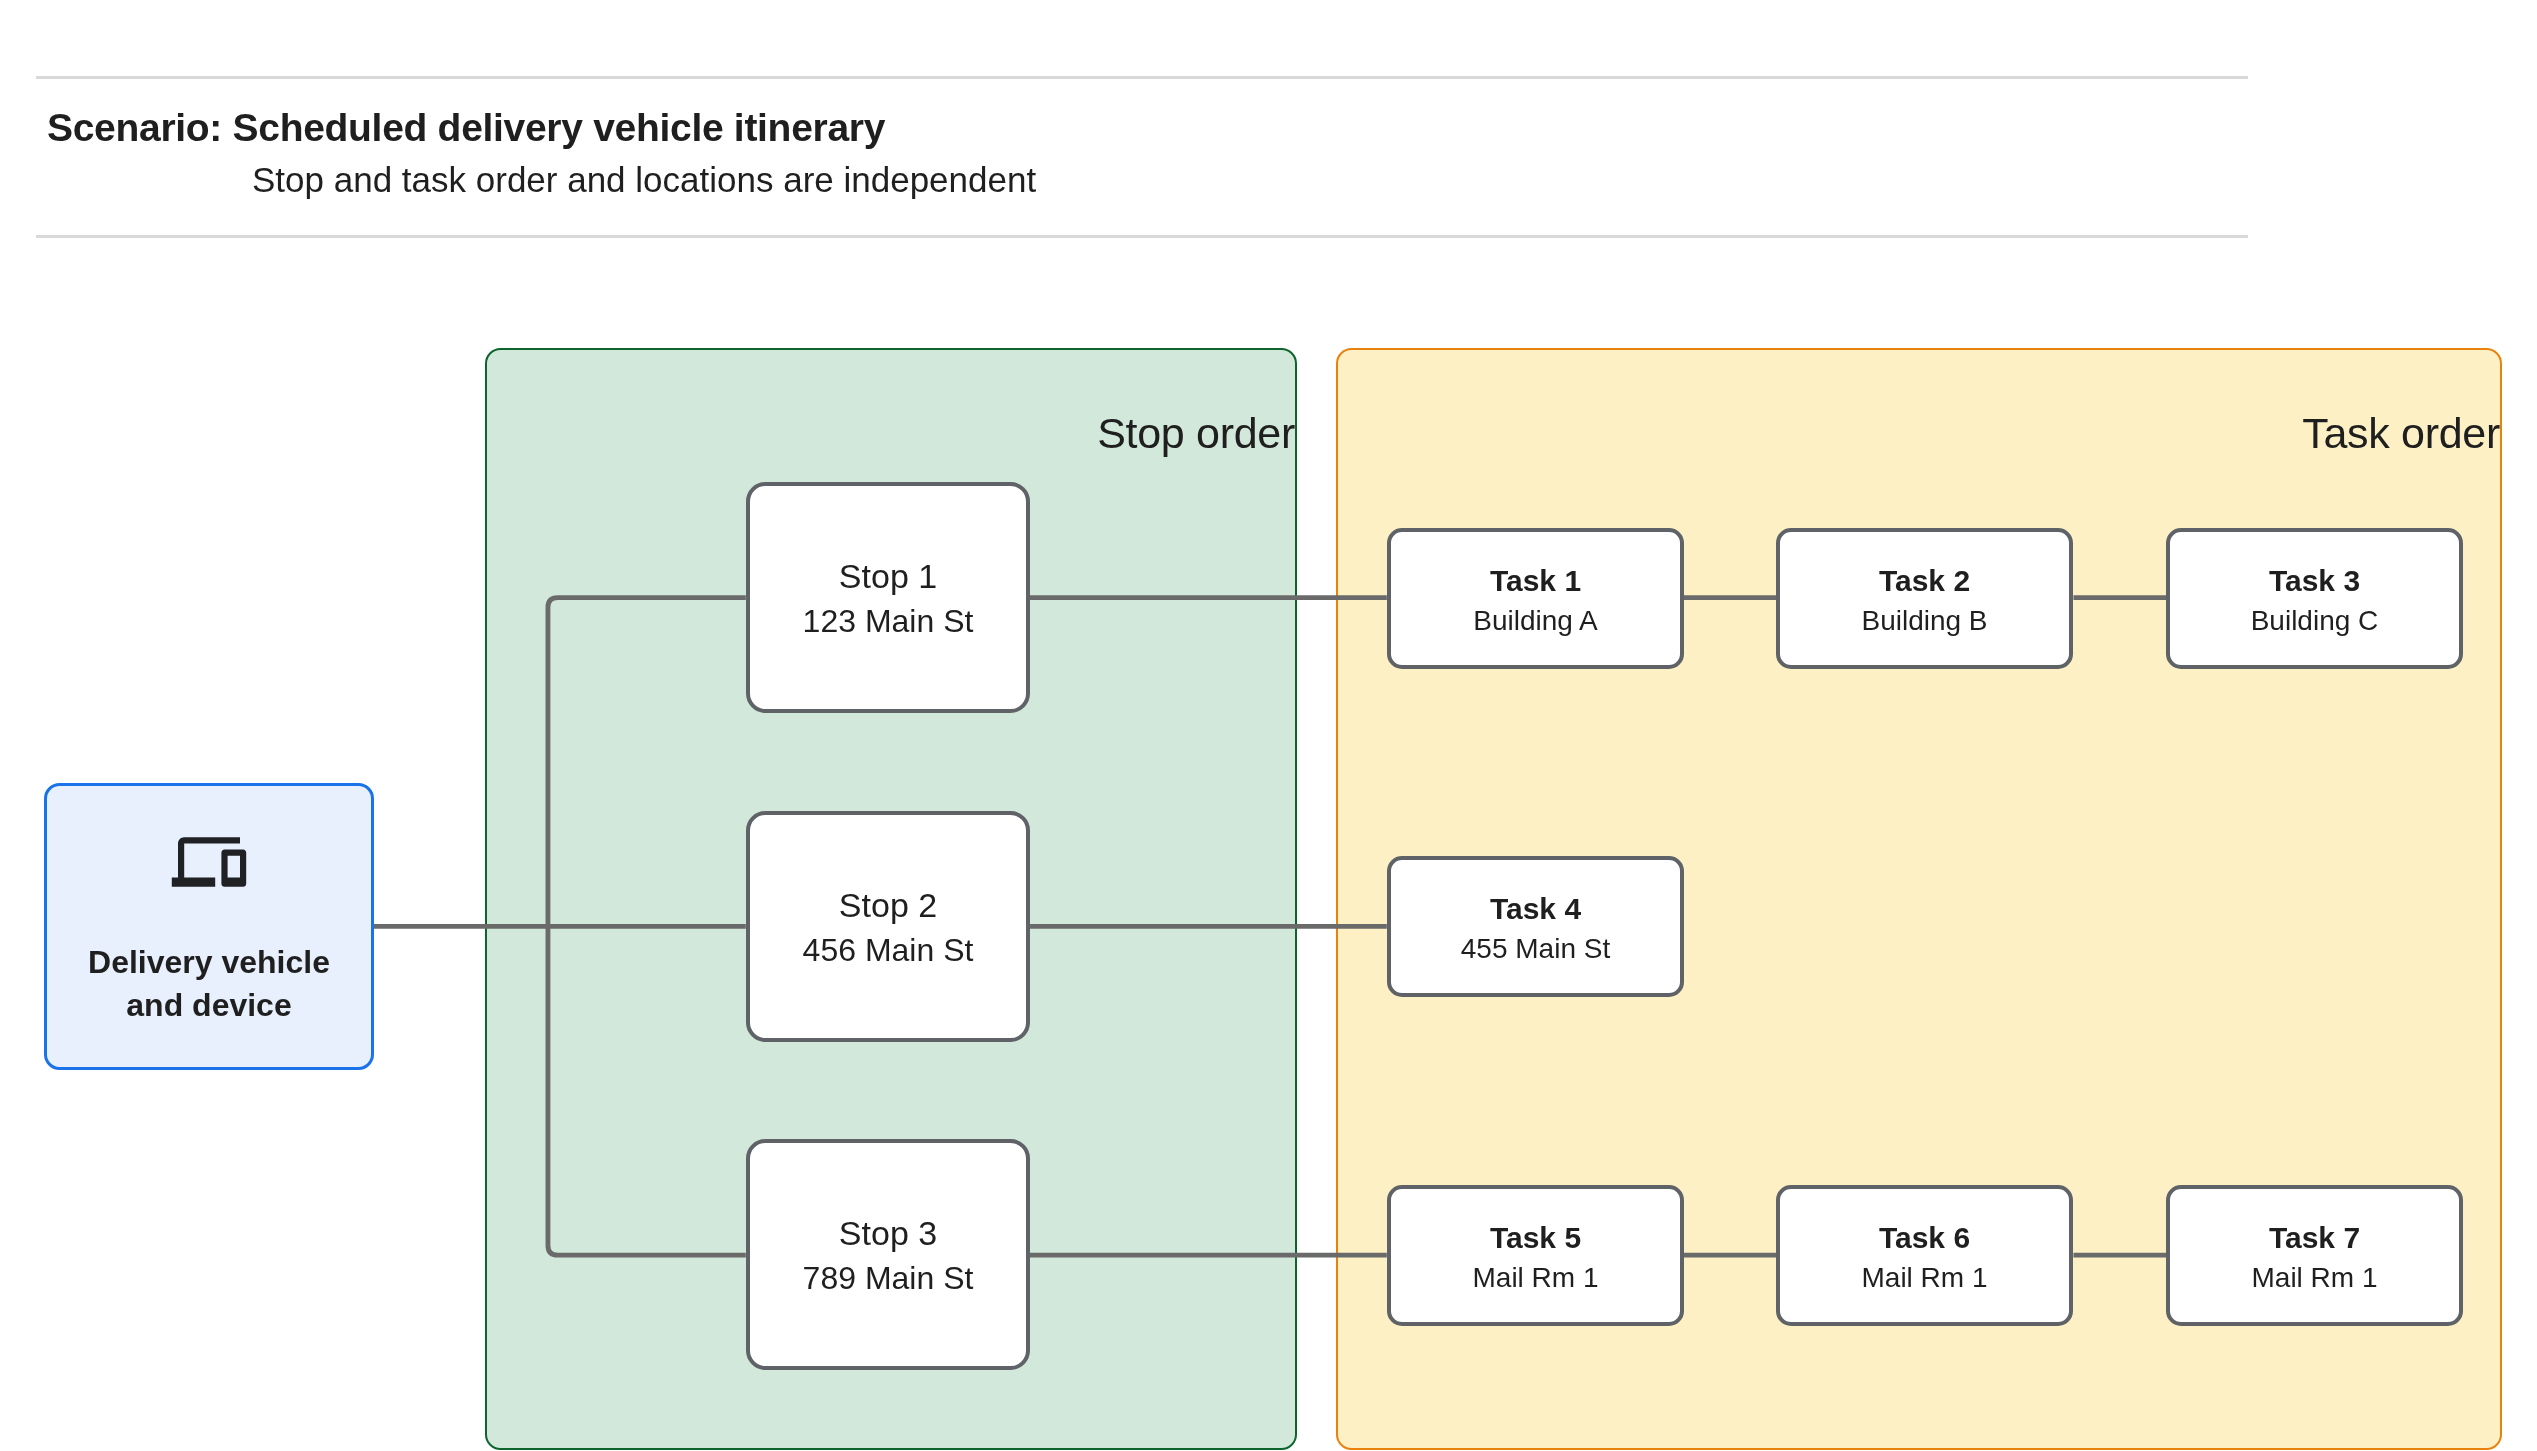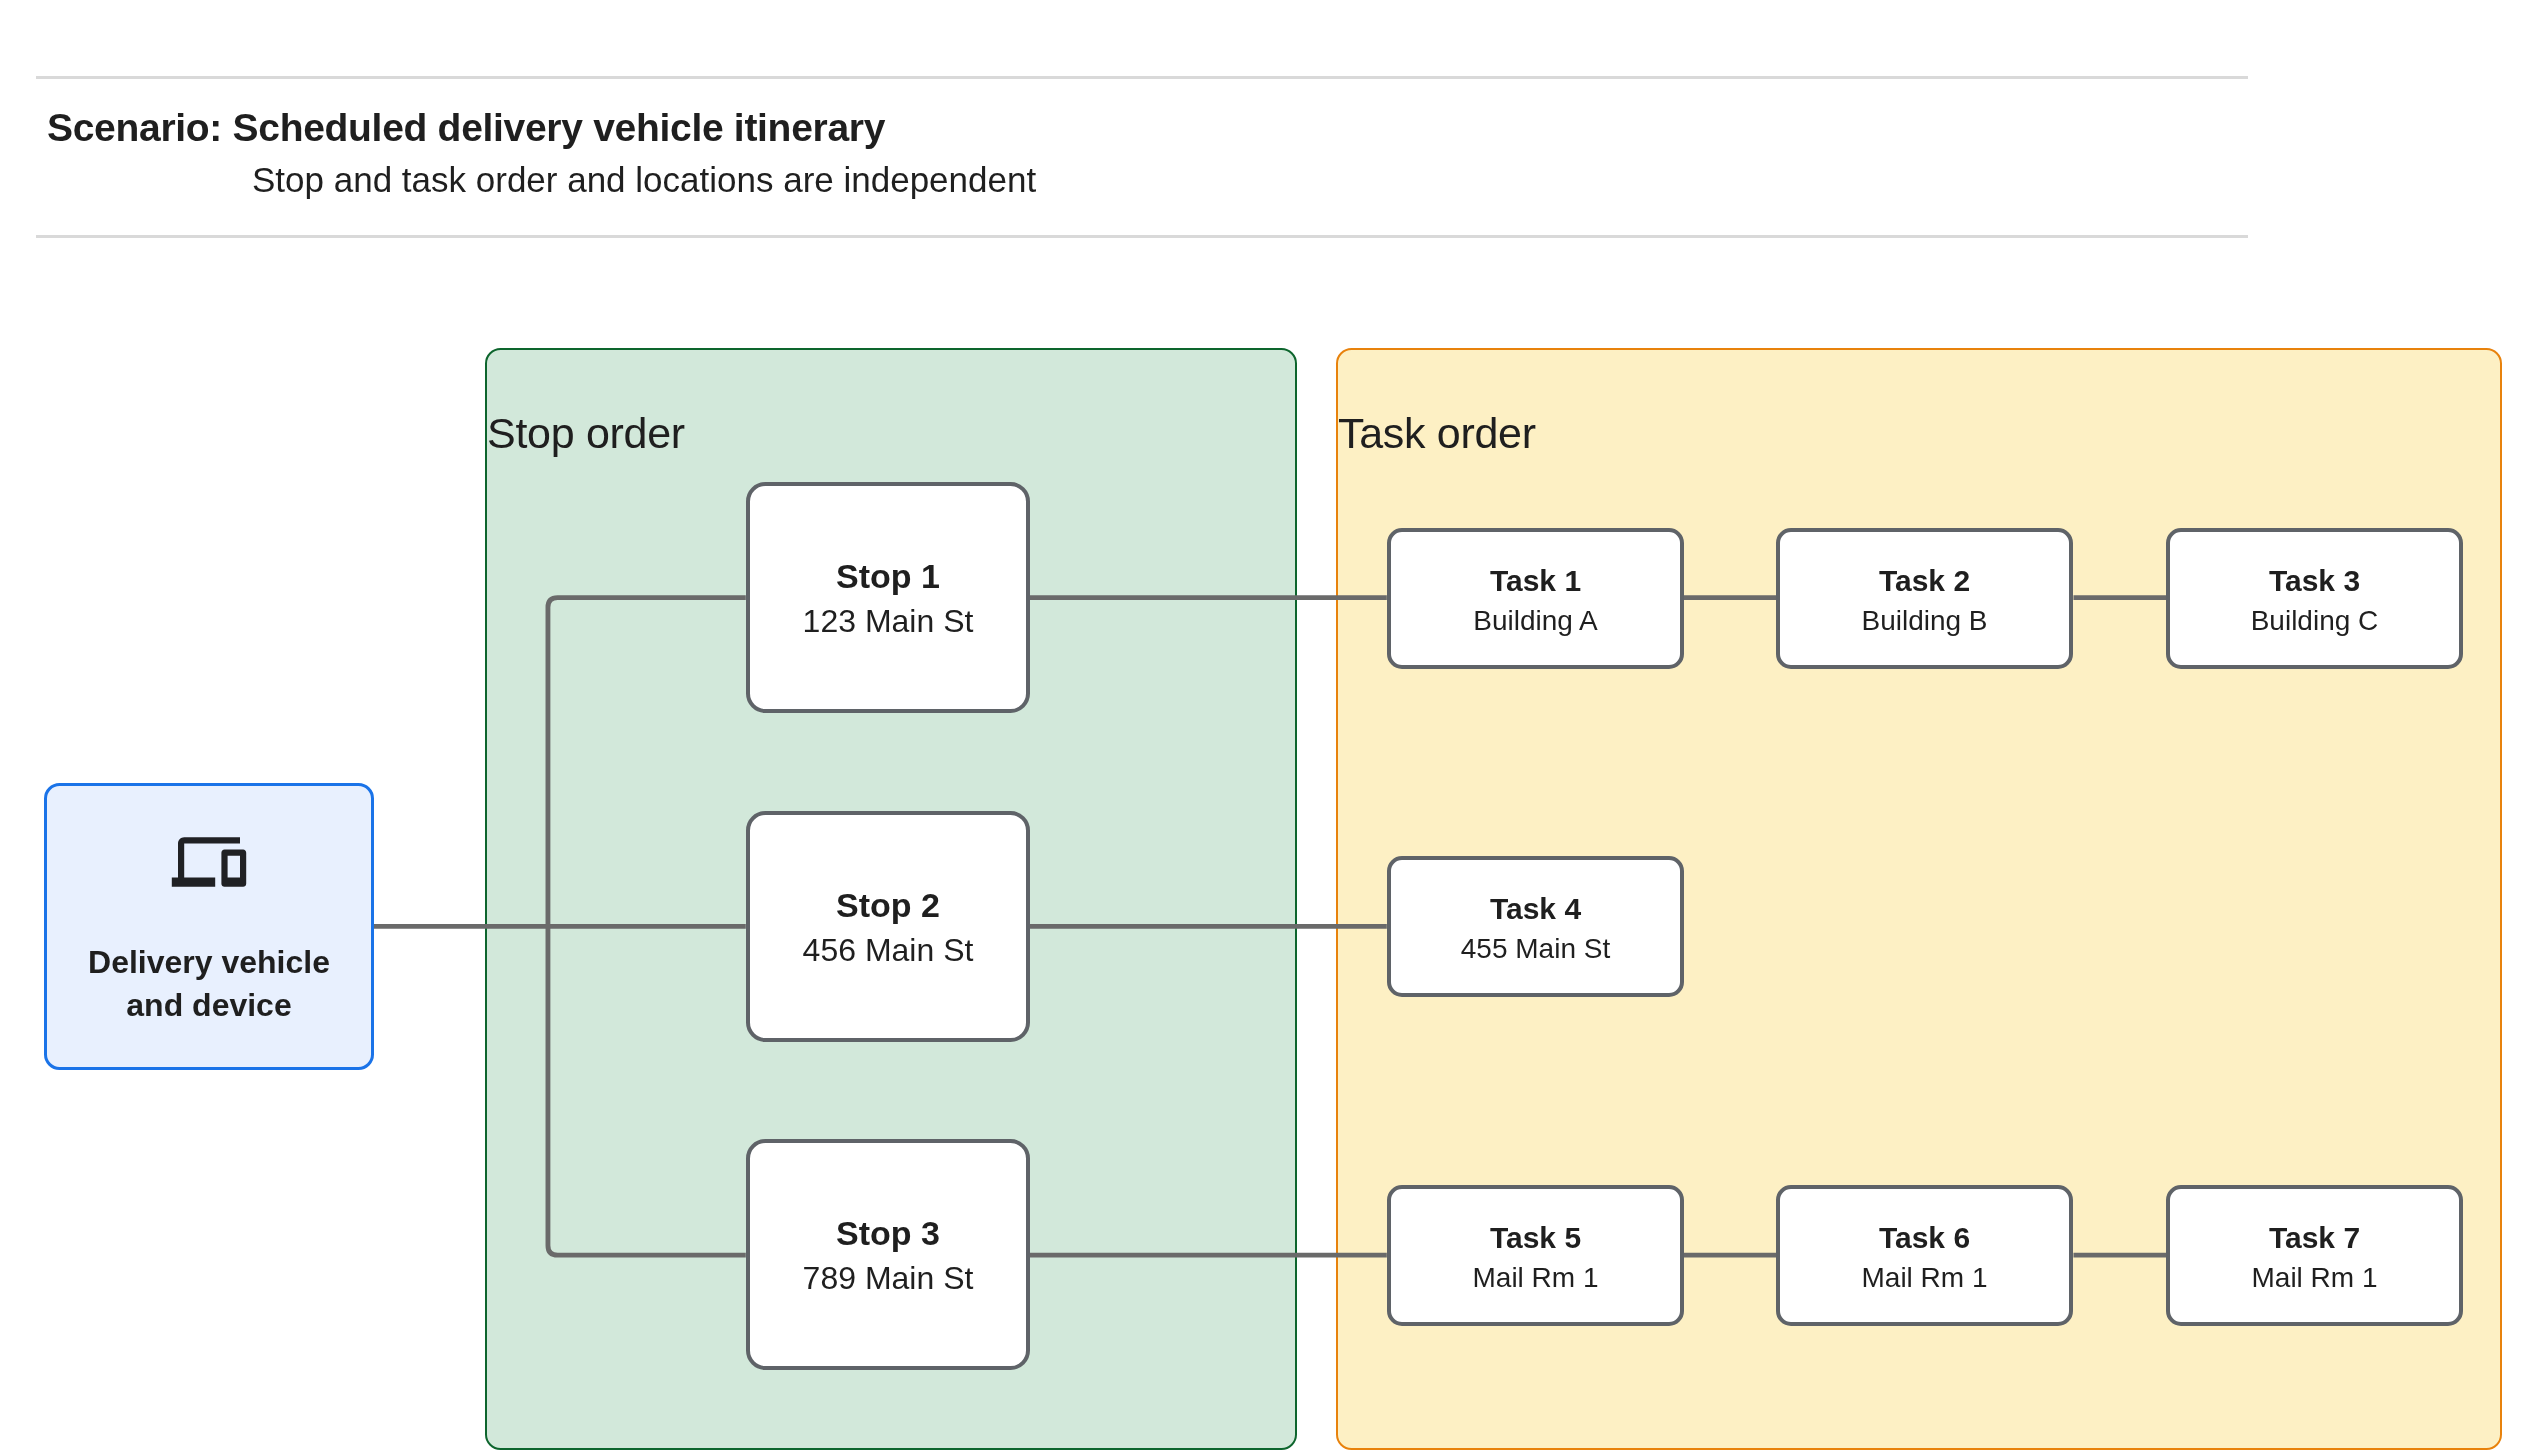--- a/index.html
+++ b/index.html
@@ -23,34 +23,34 @@
   }
   .rule{position:absolute;left:36px;width:2212px;height:2.9px;background:var(--divider)}
   .rule-top{top:40px}
   .rule-bottom{top:199px}
   .title{position:absolute;left:47px;top:70px;font-size:39px;font-weight:700;white-space:nowrap;letter-spacing:-0.3px}
   .subtitle{position:absolute;left:252px;top:124px;font-size:35px;font-weight:400;white-space:nowrap}
 
   .panel{position:absolute;top:312px;height:1102px;border-radius:15.5px;border:2.9px solid}
   .stop-panel{left:485px;width:812px;background:var(--stop-panel-fill);border-color:var(--stop-panel-border)}
   .task-panel{left:1336px;width:1166px;background:var(--task-panel-fill);border-color:var(--task-panel-border)}
-  .panel-title{position:absolute;top:23px;left:0;right:0;text-align:left;font-size:43px;font-weight:400;letter-spacing:-0.3px}
+  .panel-title{position:absolute;top:23px;left:0;right:0;text-align:right;font-size:43px;font-weight:400;letter-spacing:-0.3px}
 
   svg.connectors{position:absolute;left:0;top:0;width:2538px;height:1452px;z-index:2;pointer-events:none}
   .connectors path{fill:none;stroke:var(--connector);stroke-width:5}
 
   .node{
     position:absolute;z-index:3;background:#ffffff;border:4.8px solid var(--node-border);
     display:flex;flex-direction:column;align-items:center;justify-content:center;text-align:center;
   }
   .stop-node{left:746px;width:284px;height:231px;border-radius:19.4px}
   #stop-1{top:446px}
   #stop-2{top:775px}
   #stop-3{top:1103px}
-  .stop-node .node-label{font-size:34px;font-weight:700;line-height:1.4}
+  .stop-node .node-label{font-size:34px;font-weight:400;line-height:1.4}
   .stop-node .node-sub{font-size:32px;font-weight:400;line-height:1.3}
 
   .task-node{width:297px;height:141px;border-radius:15px}
   #task-1{left:1387px;top:492px}
   #task-2{left:1776px;top:492px}
   #task-3{left:2166px;top:492px}
   #task-4{left:1387px;top:820px}
   #task-5{left:1387px;top:1149px}
   #task-6{left:1776px;top:1149px}
   #task-7{left:2166px;top:1149px}

